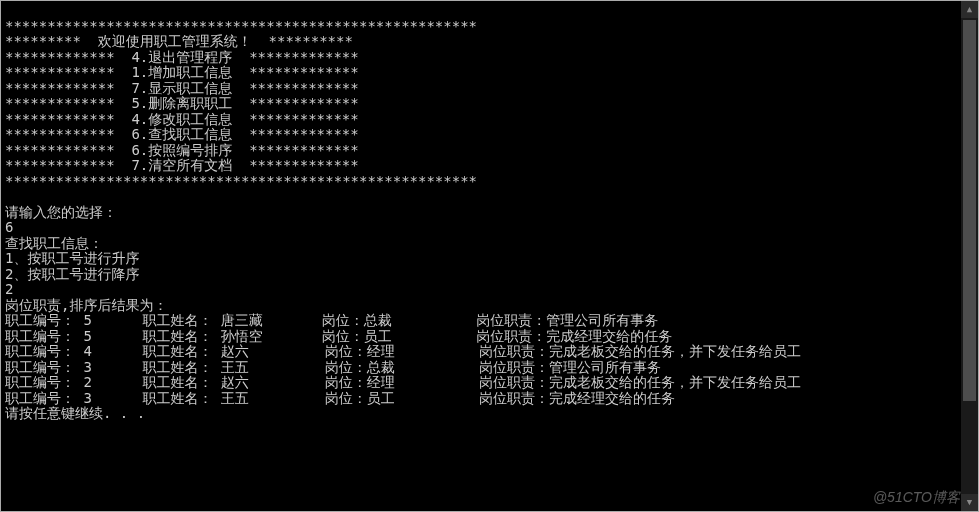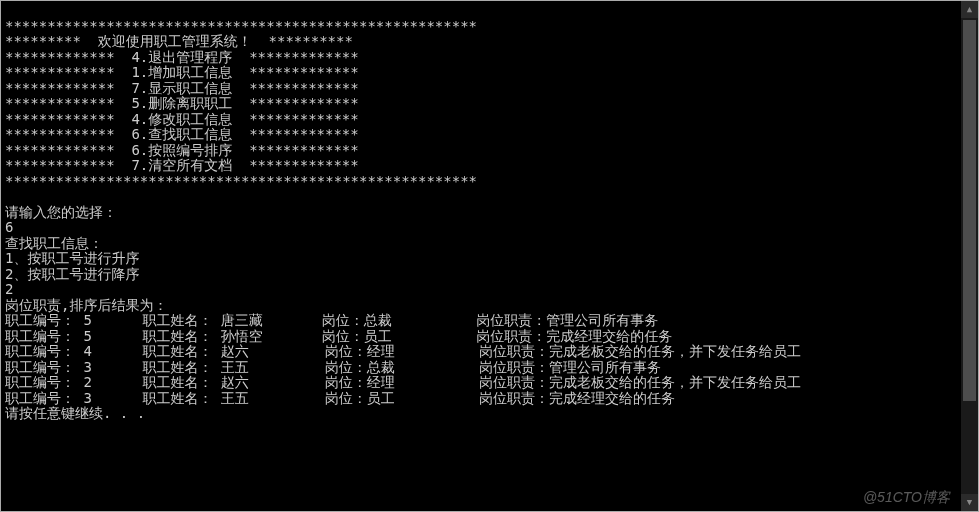--- a/index.html
+++ b/index.html
@@ -99,21 +99,21 @@
     display: flex;
     align-items: center;
     justify-content: center;
     color: #888;
     font-size: 9px;
   }
   .scrollbar-arrow.up { top: 0; }
   .scrollbar-arrow.down { bottom: 0; }
   .watermark {
     position: absolute;
-    right: 28px;
+    right: 18px;
     bottom: 6px;
     color: rgba(255,255,255,0.35);
     font-style: italic;
     font-size: 14px;
     font-family: "Microsoft YaHei", sans-serif;
   }
 </style>
 </head>
 <body>
 

